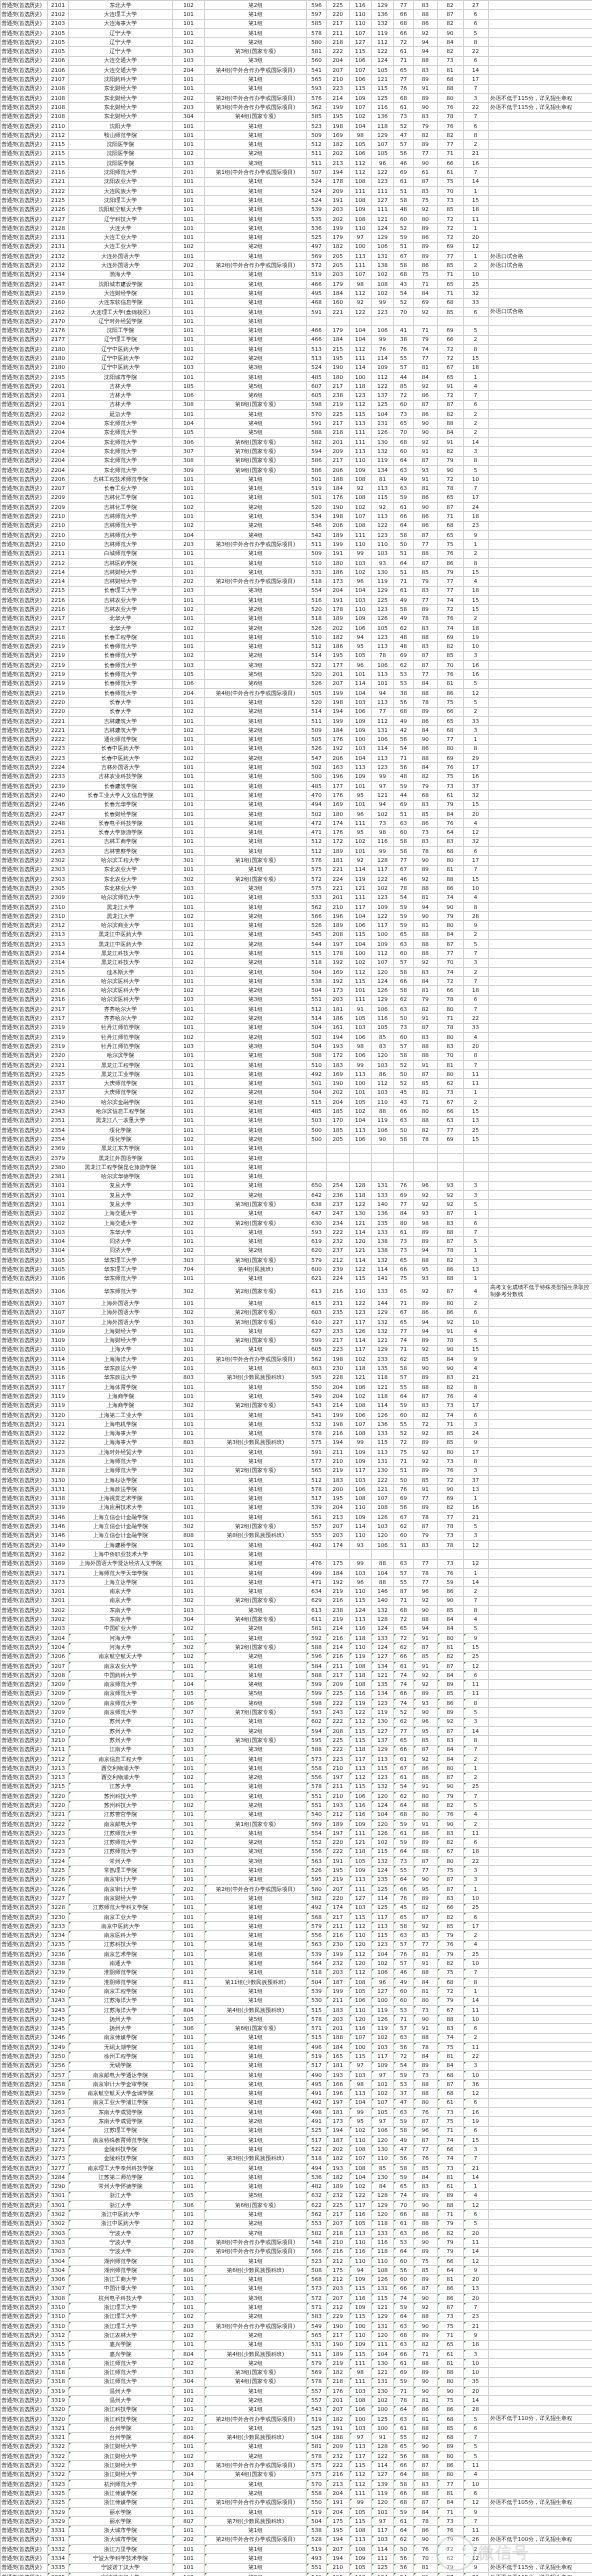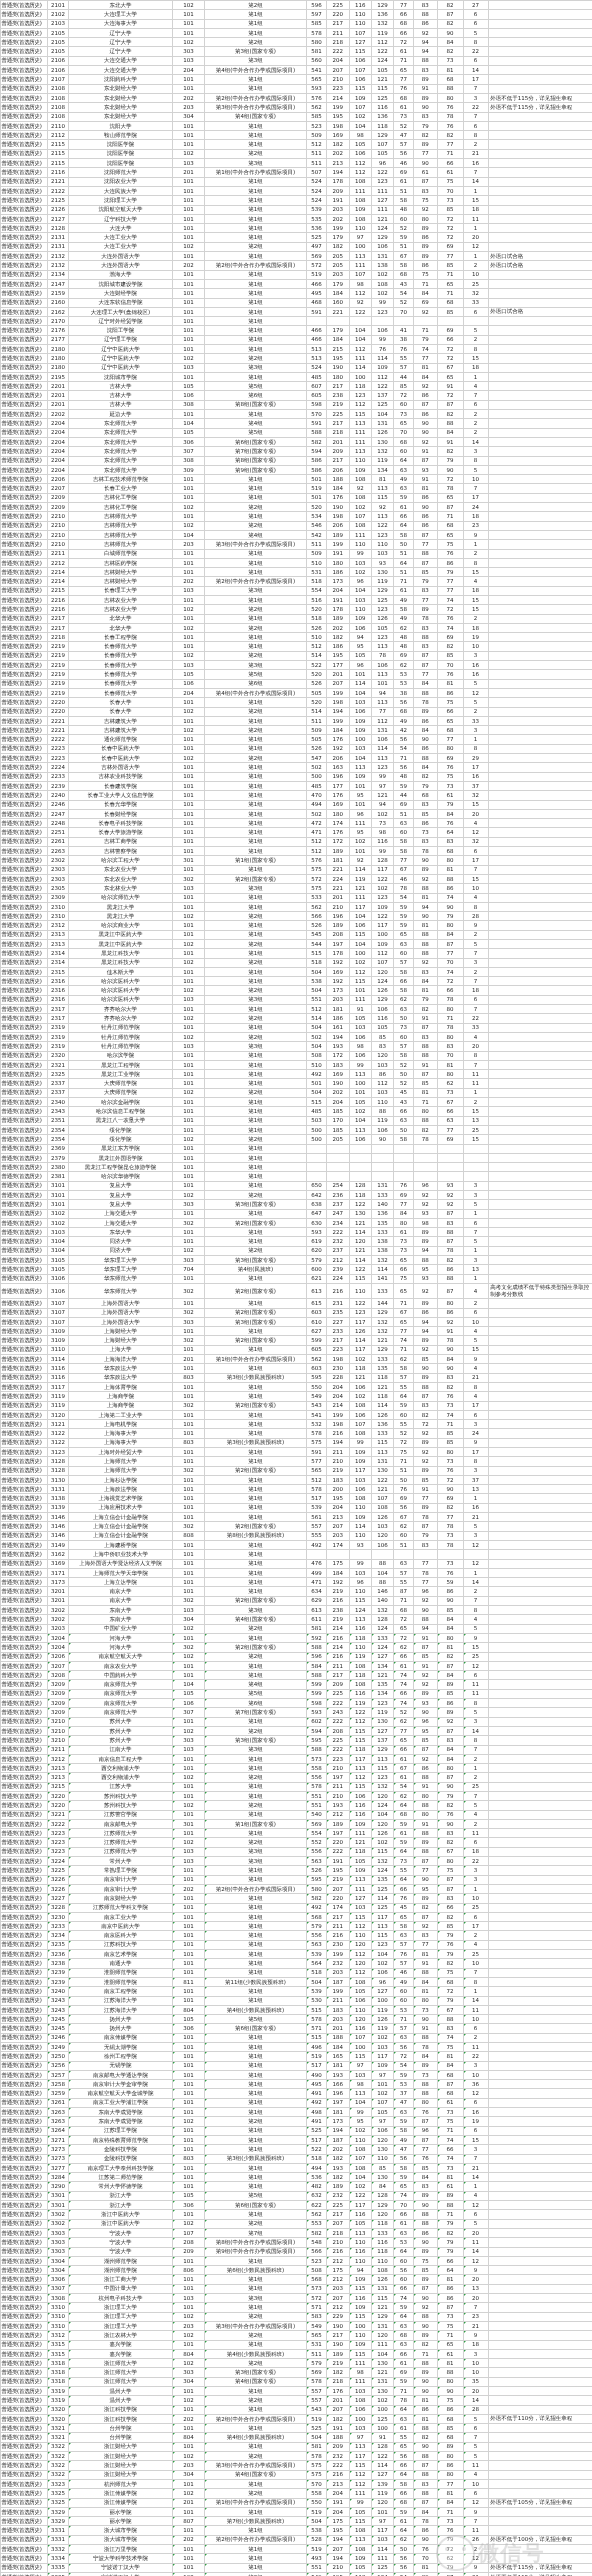--- a/index.html
+++ b/index.html
@@ -30,21 +30,21 @@
   }
   .wm-icon{
     width:35px;height:32px;border-radius:50% 50% 48% 48%;background:#ffffff;
     border:2.2px solid #b5b5b5;position:relative;flex:0 0 auto;
   }
   .wm-icon::before,.wm-icon::after{
     content:"";position:absolute;top:10px;width:4.4px;height:4.4px;border-radius:50%;background:#b5b5b5;
   }
   .wm-icon::before{left:7.1px;}
   .wm-icon::after{right:7.1px;}
-  .wm-text{font-size:21px;font-weight:bold;color:#b0b0b0;white-space:nowrap;letter-spacing:1.1px;}
+  .wm-text{font-size:16px;font-weight:bold;color:#b0b0b0;white-space:nowrap;letter-spacing:1.1px;}
 </style>
 </head>
 <body>
 
 <table>
   <colgroup>
     <col style="width:47px">
       <col style="width:21px">
       <col style="width:104px">
     <col style="width:32px">

